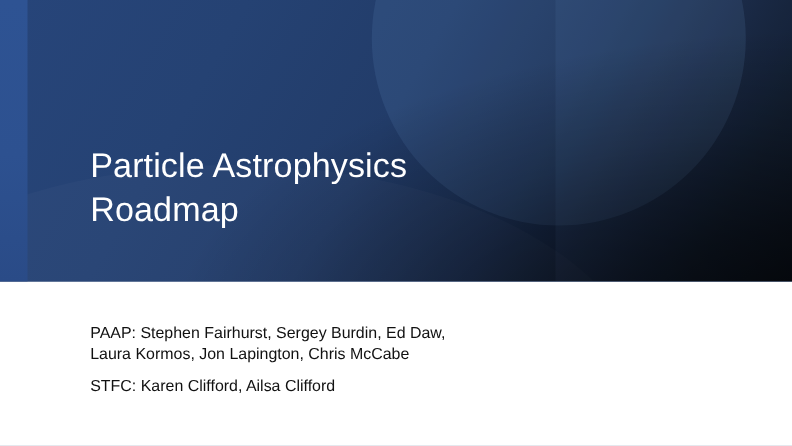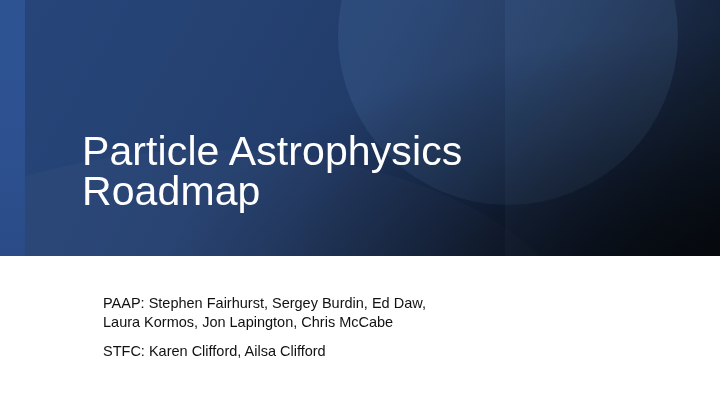--- a/index.html
+++ b/index.html
@@ -105,35 +105,34 @@
   
   .title-block {
     position: absolute;
     left: 82px;
     top: 131px;
     width: 420px;
   }
   .slide-title {
     margin: 0;
     font-family: "Liberation Sans", sans-serif;
-    font-size: 41px;
+    font-size: 31px;
     font-weight: 300;
     line-height: 40px;
     color: #ffffff;
     letter-spacing: 0.1px;
     white-space: pre-line;
   }
 
   
   .subtitle-block {
     position: absolute;
     left: 82px;
     top: 294px;
     width: 560px;
-    margin-left: 21px;
   }
   .credit-line {
     margin: 0;
     font-family: "Liberation Sans", sans-serif;
     font-size: 14.5px;
     font-weight: 400;
     line-height: 19px;
     color: #111111;
     white-space: pre-line;
   }

